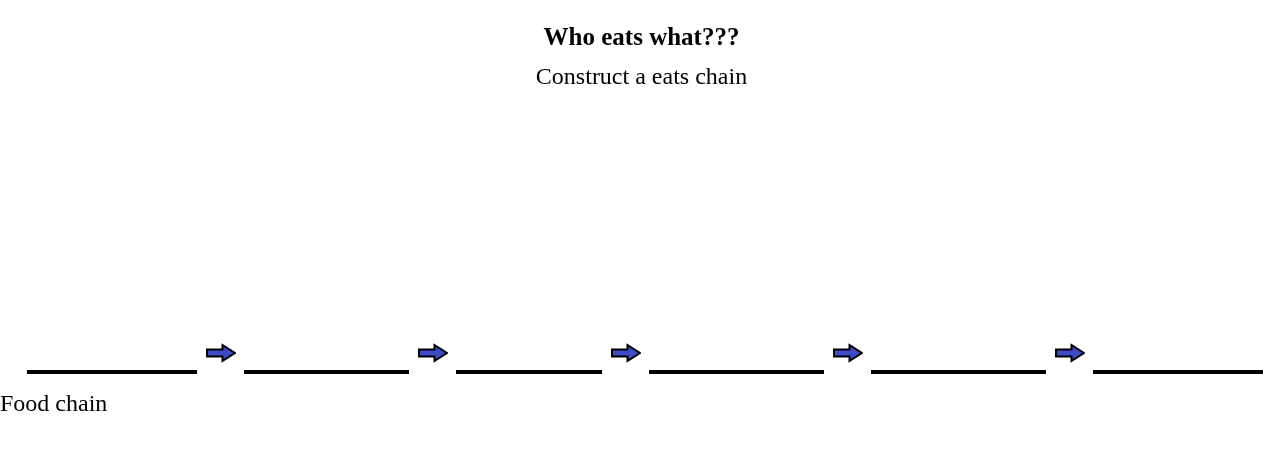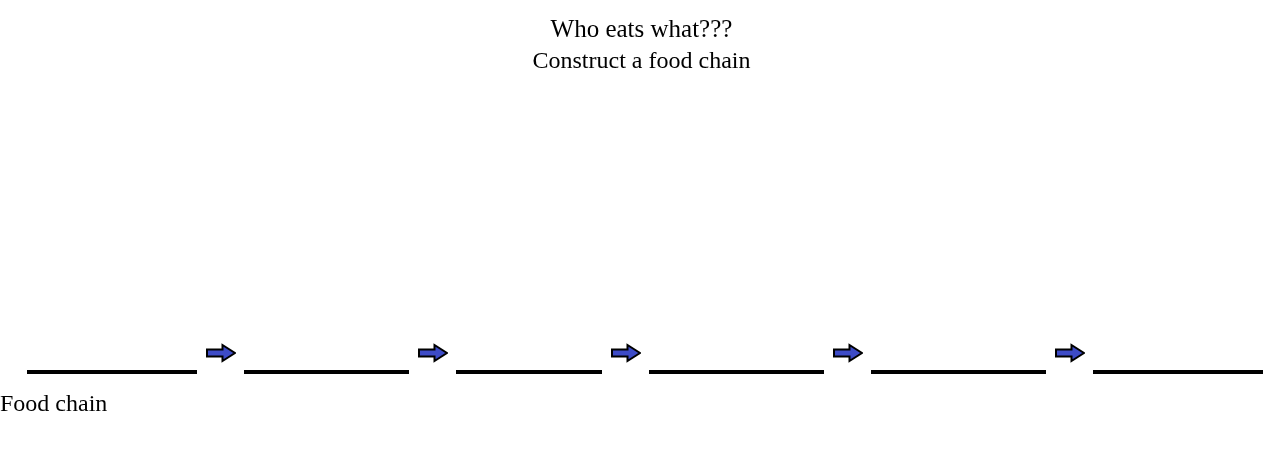--- a/index.html
+++ b/index.html
@@ -11,23 +11,23 @@
     color: #000000;
     position: relative;
     overflow: hidden;
   }
   .page { position: absolute; inset: 0; }
 
   
   .header { padding-top: 13px; text-align: center; }
   .title {
     font-size: 25px;
-    font-weight: normal;
+    font-weight: bold;
     line-height: 31px;
-    margin: 0;
+    margin: 8px;
     text-align: center;
   }
   .subtitle {
     font-size: 24px;
     font-weight: normal;
     line-height: 33px;
     margin: 0;
   }
 
   
@@ -73,21 +73,21 @@
     margin-right: 30px;
   }
 </style>
 </head>
 <body>
 
 <div class="page">
 
   <div class="header">
     <h1 class="title">Who eats what???</h1>
-    <div class="subtitle">Construct a food chain</div>
+    <div class="subtitle">Construct a eats chain</div>
   </div>
 
   <div class="chain-area">
     <div class="chain-row">
 
       <span class="slot s1"></span>
 
       <span class="arrow">
         <svg width="30" height="20" viewBox="0 0 30 20" xmlns="http://www.w3.org/2000/svg">
           <path d="M1 6.5 H16.5 V2 L29 10 L16.5 18 V13.5 H1 Z" stroke-width="2" stroke-linejoin="miter" stroke="#000000" fill="#3D4BC7"></path>

